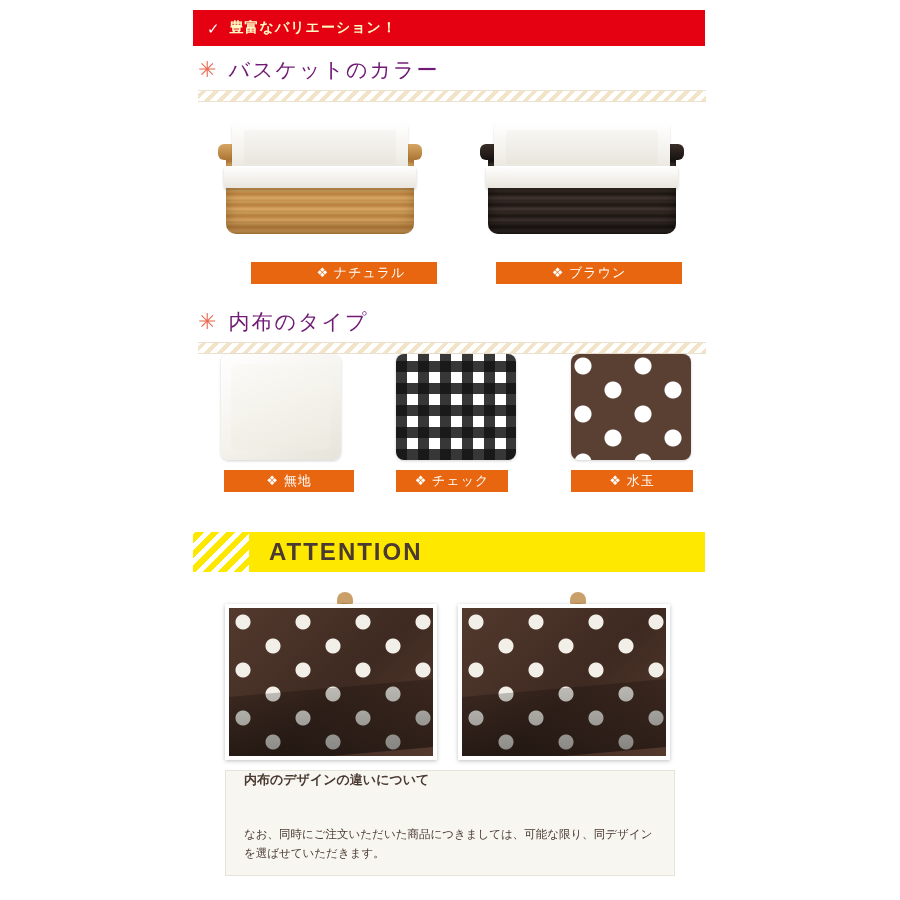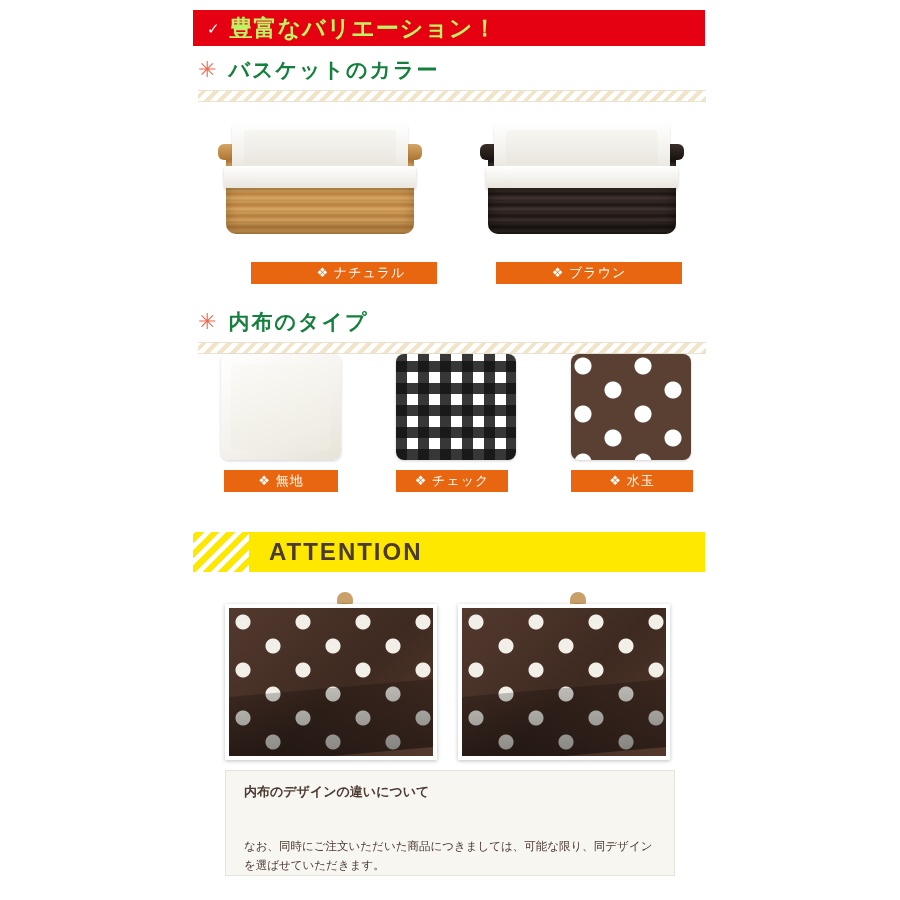--- a/index.html
+++ b/index.html
@@ -33,43 +33,42 @@
     padding-left: 14px;
     box-sizing: border-box;
   }
   .red-banner .check {
     color: #ffffff;
     font-size: 15px;
     margin-right: 10px;
     line-height: 1;
   }
   .red-banner .txt {
-    color: #bef264;
-    font-size: 23px;
+    color: #fef9c3;
+    font-size: 14px;
     font-weight: bold;
     letter-spacing: 1px;
   }
 
   
   .sec-head {
     position: absolute;
     display: flex;
     align-items: center;
   }
   .sec-head .ast {
     color: #e96a4e;
     font-size: 22px;
     margin-right: 12px;
     line-height: 1;
   }
   .sec-head .ttl {
-    color: #15803d;
+    color: #701a75;
     font-size: 21px;
     letter-spacing: 2px;
-    font-weight: bold;
   }
   .stripe {
     position: absolute;
     height: 10px;
     background-image: repeating-linear-gradient(
       -45deg,
       #f2e4c9 0px,
       #f2e4c9 4px,
       #ffffff 4px,
       #ffffff 9px
@@ -318,21 +317,21 @@
   
   .notebox {
     position: absolute;
     left: 225px;
     top: 770px;
     width: 450px;
     height: 106px;
     background: #f7f6f1;
     border: 1px solid #e6e3d9;
     box-sizing: border-box;
-    padding: 12px 18px;
+    padding: 0 18px;
   }
   .notebox .h {
     color: #4b3a32;
     font-size: 13px;
     font-weight: bold;
     margin-bottom: 8px;
   }
   .notebox .p {
     color: #4b3a32;
     font-size: 11.5px;
@@ -394,21 +393,21 @@
   <div class="sec-head" style="left:198px; top:308px;">
     <span class="ast">✳</span>
     <span class="ttl">内布のタイプ</span>
   </div>
   <div class="stripe" style="left:198px; top:342px; width:508px;"></div>
 
   <div class="sw plain"></div>
   <div class="sw check"></div>
   <div class="sw dot"></div>
 
-  <div class="cap" style="left:224px; top:470px; width:114px;">❖ 無地</div>
+  <div class="cap" style="left:224px; top:470px; width:130px;">❖ 無地</div>
   <div class="cap" style="left:396px; top:470px; width:112px;">❖ チェック</div>
   <div class="cap" style="left:571px; top:470px; width:122px;">❖ 水玉</div>
 
 
   <div class="attn">
     <div class="stripes"></div>
     <div class="label">ATTENTION</div>
   </div>
 
   <div class="peg p1">

